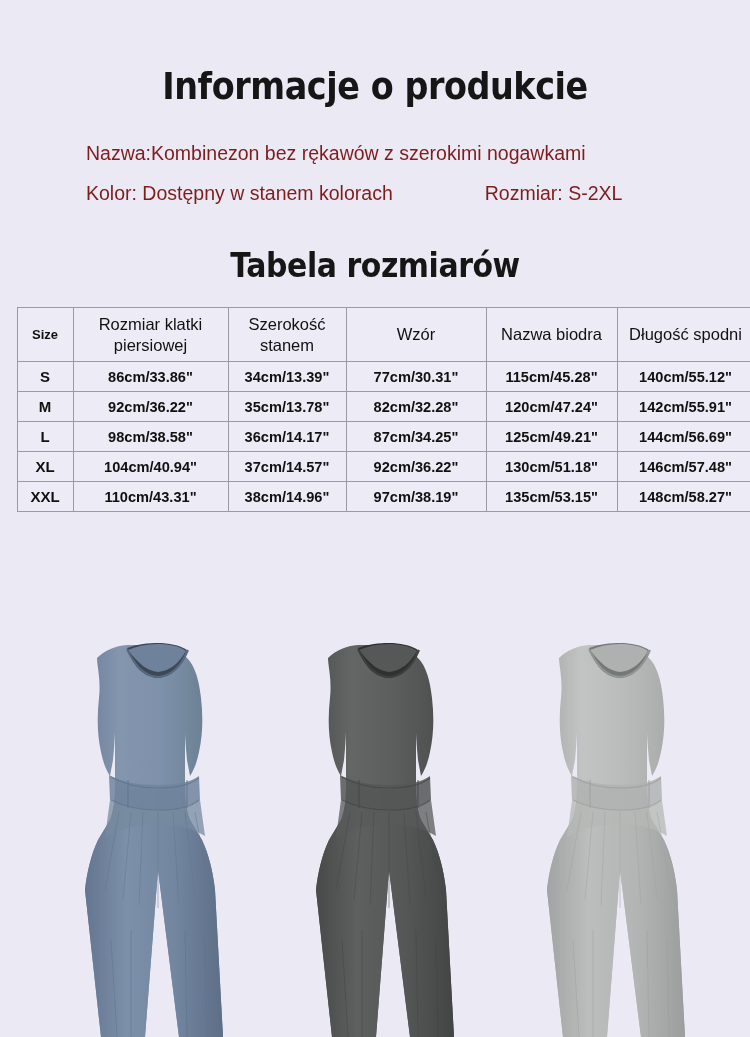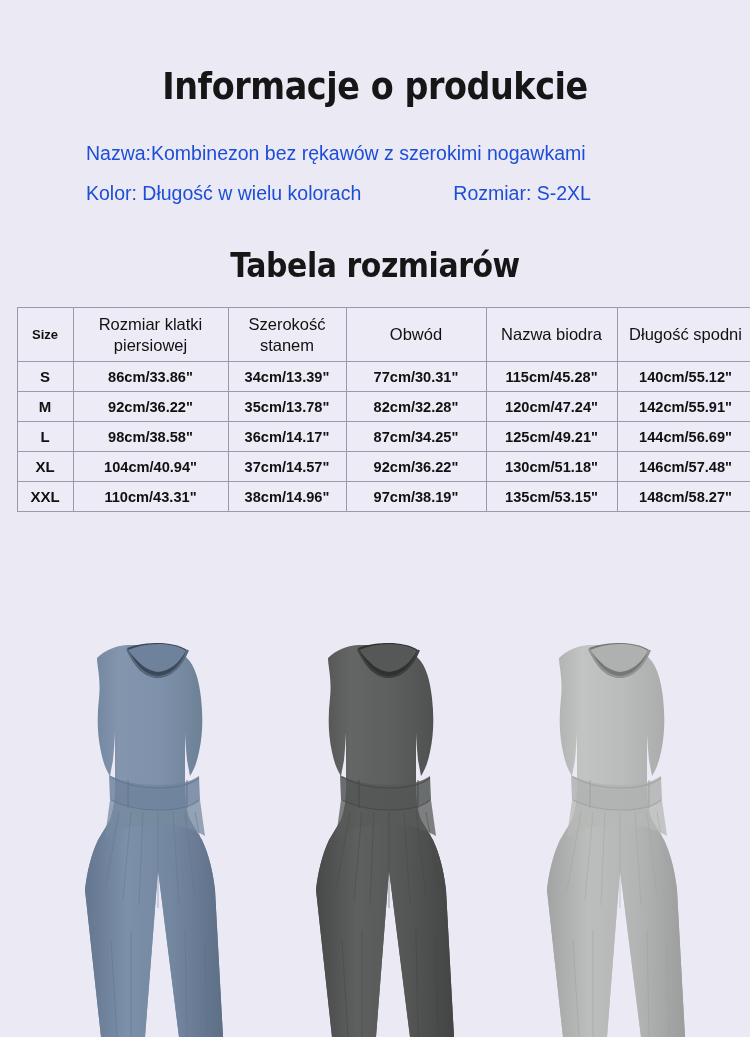--- a/index.html
+++ b/index.html
@@ -44,21 +44,21 @@
   }
 
   
   .specs {
     margin-top: 36px;
     padding-left: 86px;
     padding-right: 60px;
   }
   .spec-line {
     font-size: 19.5px;
-    color: #1d4ed8;
+    color: #7f1d1d;
     line-height: 1.0;
     margin-bottom: 20px;
     white-space: nowrap;
   }
   .spec-row {
     display: flex;
     align-items: baseline;
   }
   .spec-row .left { flex: 0 0 auto; }
   .spec-row .right { margin-left: 92px; text-align: center; }
@@ -134,21 +134,21 @@
 </head>
 <body>
 
 <div class="page">
 
   <h1 class="title-main">Informacje o produkcie</h1>
 
   <div class="specs">
     <div class="spec-line">Nazwa:Kombinezon bez rękawów z szerokimi nogawkami</div>
     <div class="spec-line spec-row">
-      <span class="left">Kolor: Długość w wielu kolorach</span>
+      <span class="left">Kolor: Dostępny w stanem kolorach</span>
       <span class="right">Rozmiar: S-2XL</span>
     </div>
   </div>
 
   <h2 class="title-sub">Tabela rozmiarów</h2>
 
   <div class="table-wrap">
     <table class="size-table">
       <colgroup>
         <col class="c0">
@@ -156,21 +156,21 @@
           <col class="c2">
         <col class="c3">
           <col class="c4">
           <col class="c5">
       </colgroup>
       <thead>
         <tr>
           <th class="size-head">Size</th>
           <th>Rozmiar klatki piersiowej</th>
           <th>Szerokość stanem</th>
-          <th>Obwód</th>
+          <th>Wzór</th>
           <th>Nazwa biodra</th>
           <th>Długość spodni</th>
         </tr>
       </thead>
       <tbody>
         <tr>
           <td class="size-cell">S</td>
           <td>86cm/33.86"</td>
           <td>34cm/13.39"</td>
           <td>77cm/30.31"</td>

